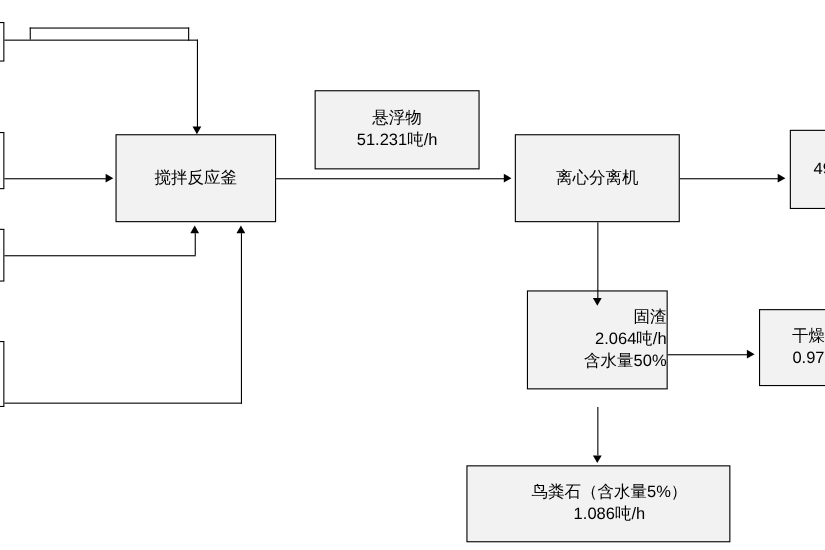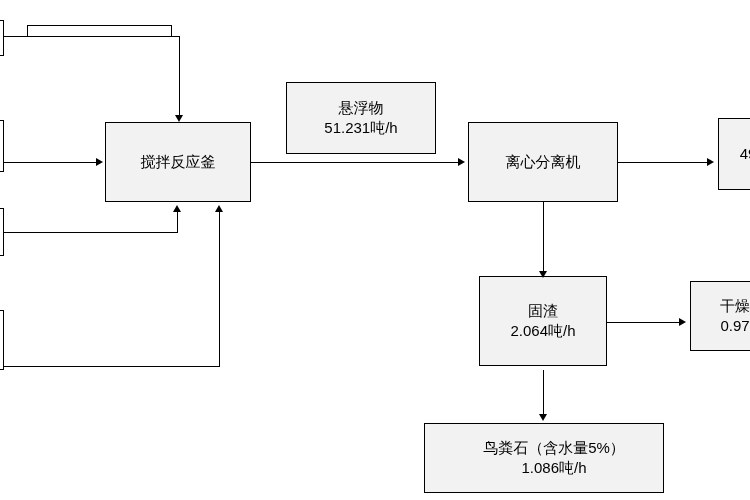--- a/index.html
+++ b/index.html
@@ -97,23 +97,24 @@
   </div>
 
   <div class="node" style="left:468px; top:122px; width:150px; height:80px;">
     <span class="line fs15">离心分离机</span>
   </div>
 
   <div class="node" style="left:718px; top:118px; width:60px; height:72px;">
     <span class="line fs15">49</span>
   </div>
 
-  <div class="node" style="left:479px; top:276px; width:128px; height:90px;">
+  <div class="node" style="left:479px; top:264px; width:128px; height:90px;align-items:flex-end;">
     <span class="line fs15">固渣</span>
     <span class="line fs15">2.064吨/h</span>
+    <span class="line fs15">含水量50%</span>
   </div>
 
   <div class="node" style="left:690px; top:281px; width:90px; height:70px;">
     <span class="line fs15">干燥</span>
     <span class="line fs15">0.97</span>
   </div>
 
   <div class="node" style="left:424px; top:423px; width:240px; height:70px;padding-left:20px;">
     <span class="line fs15">鸟粪石（含水量5%）</span>
     <span class="line fs15">1.086吨/h</span>

